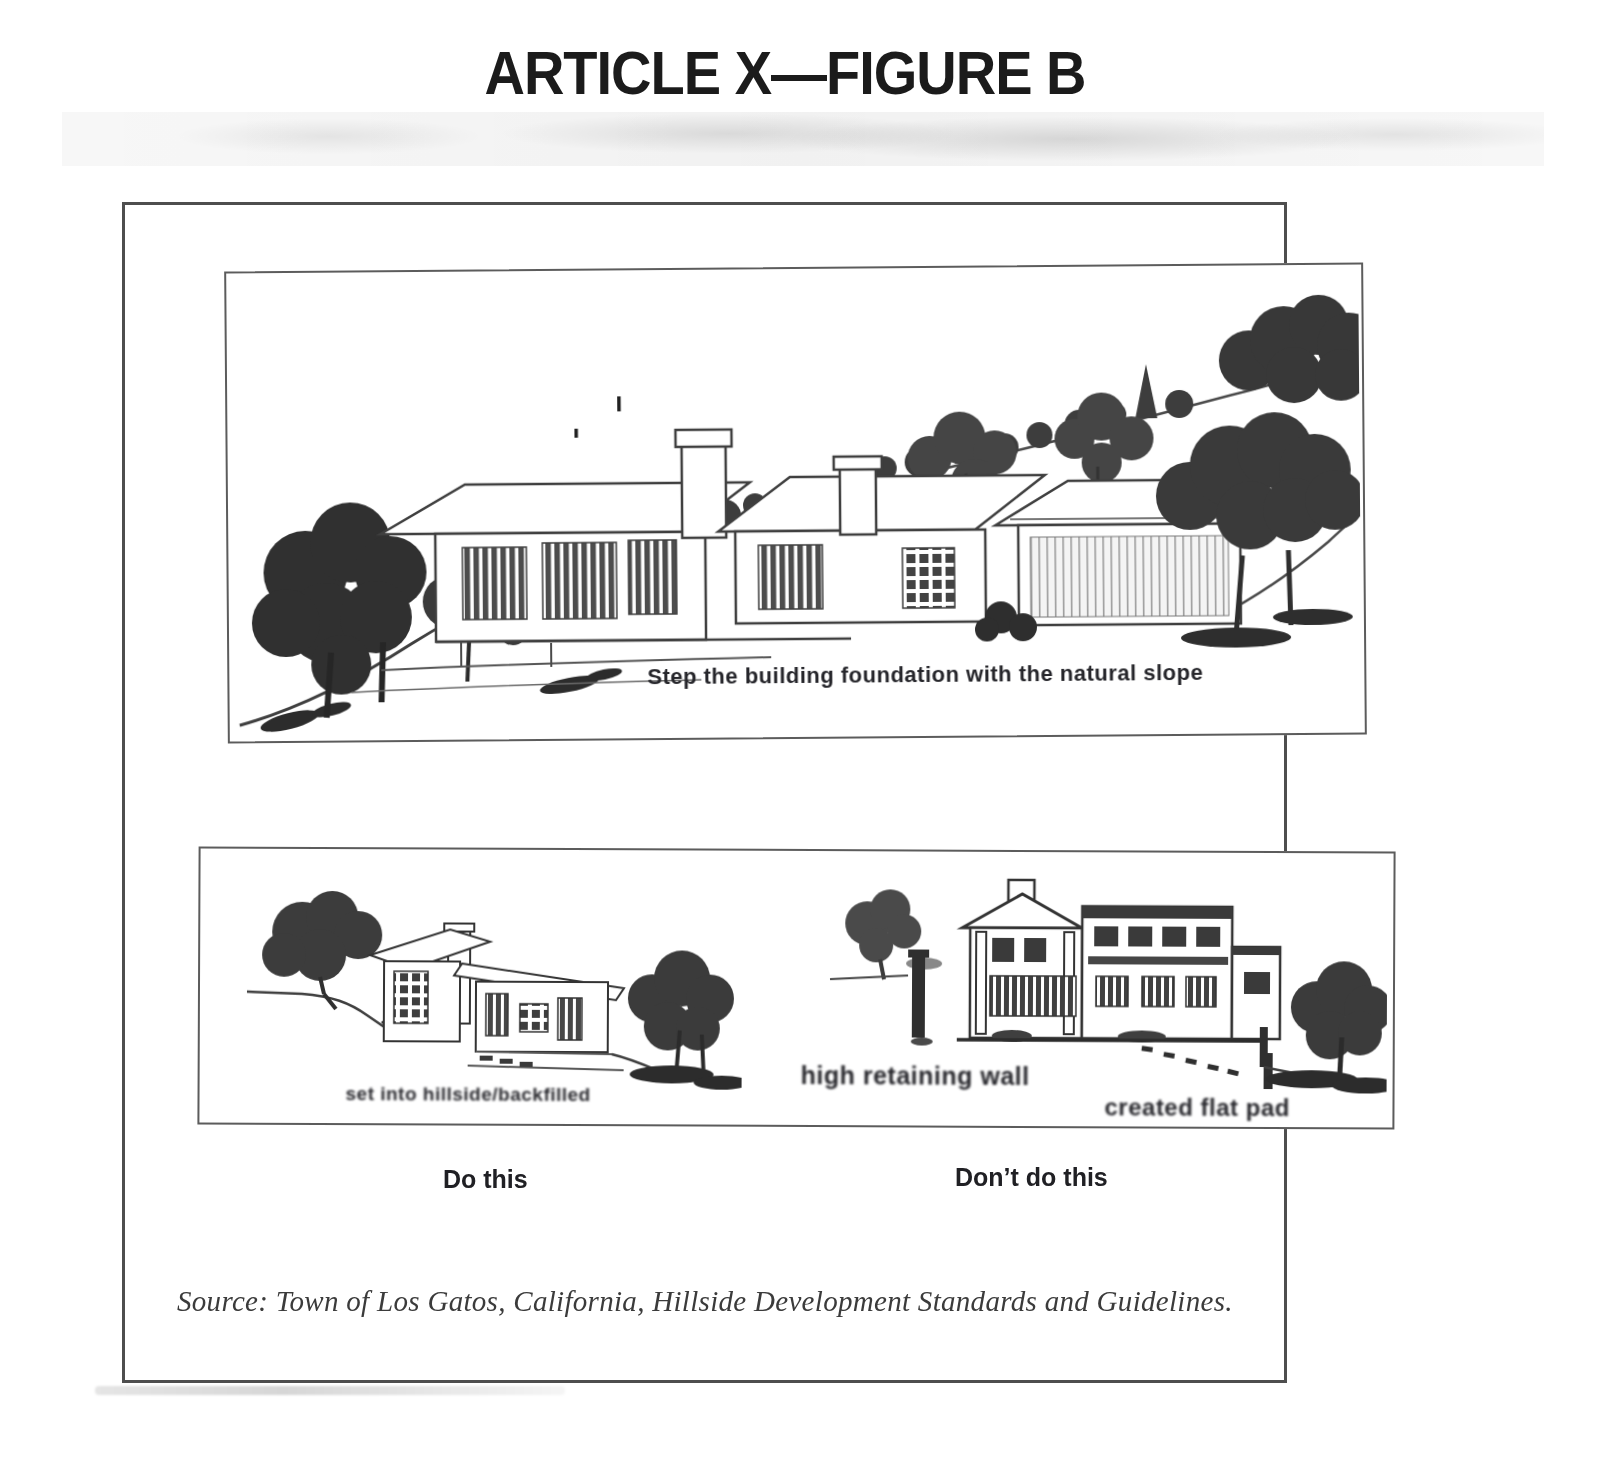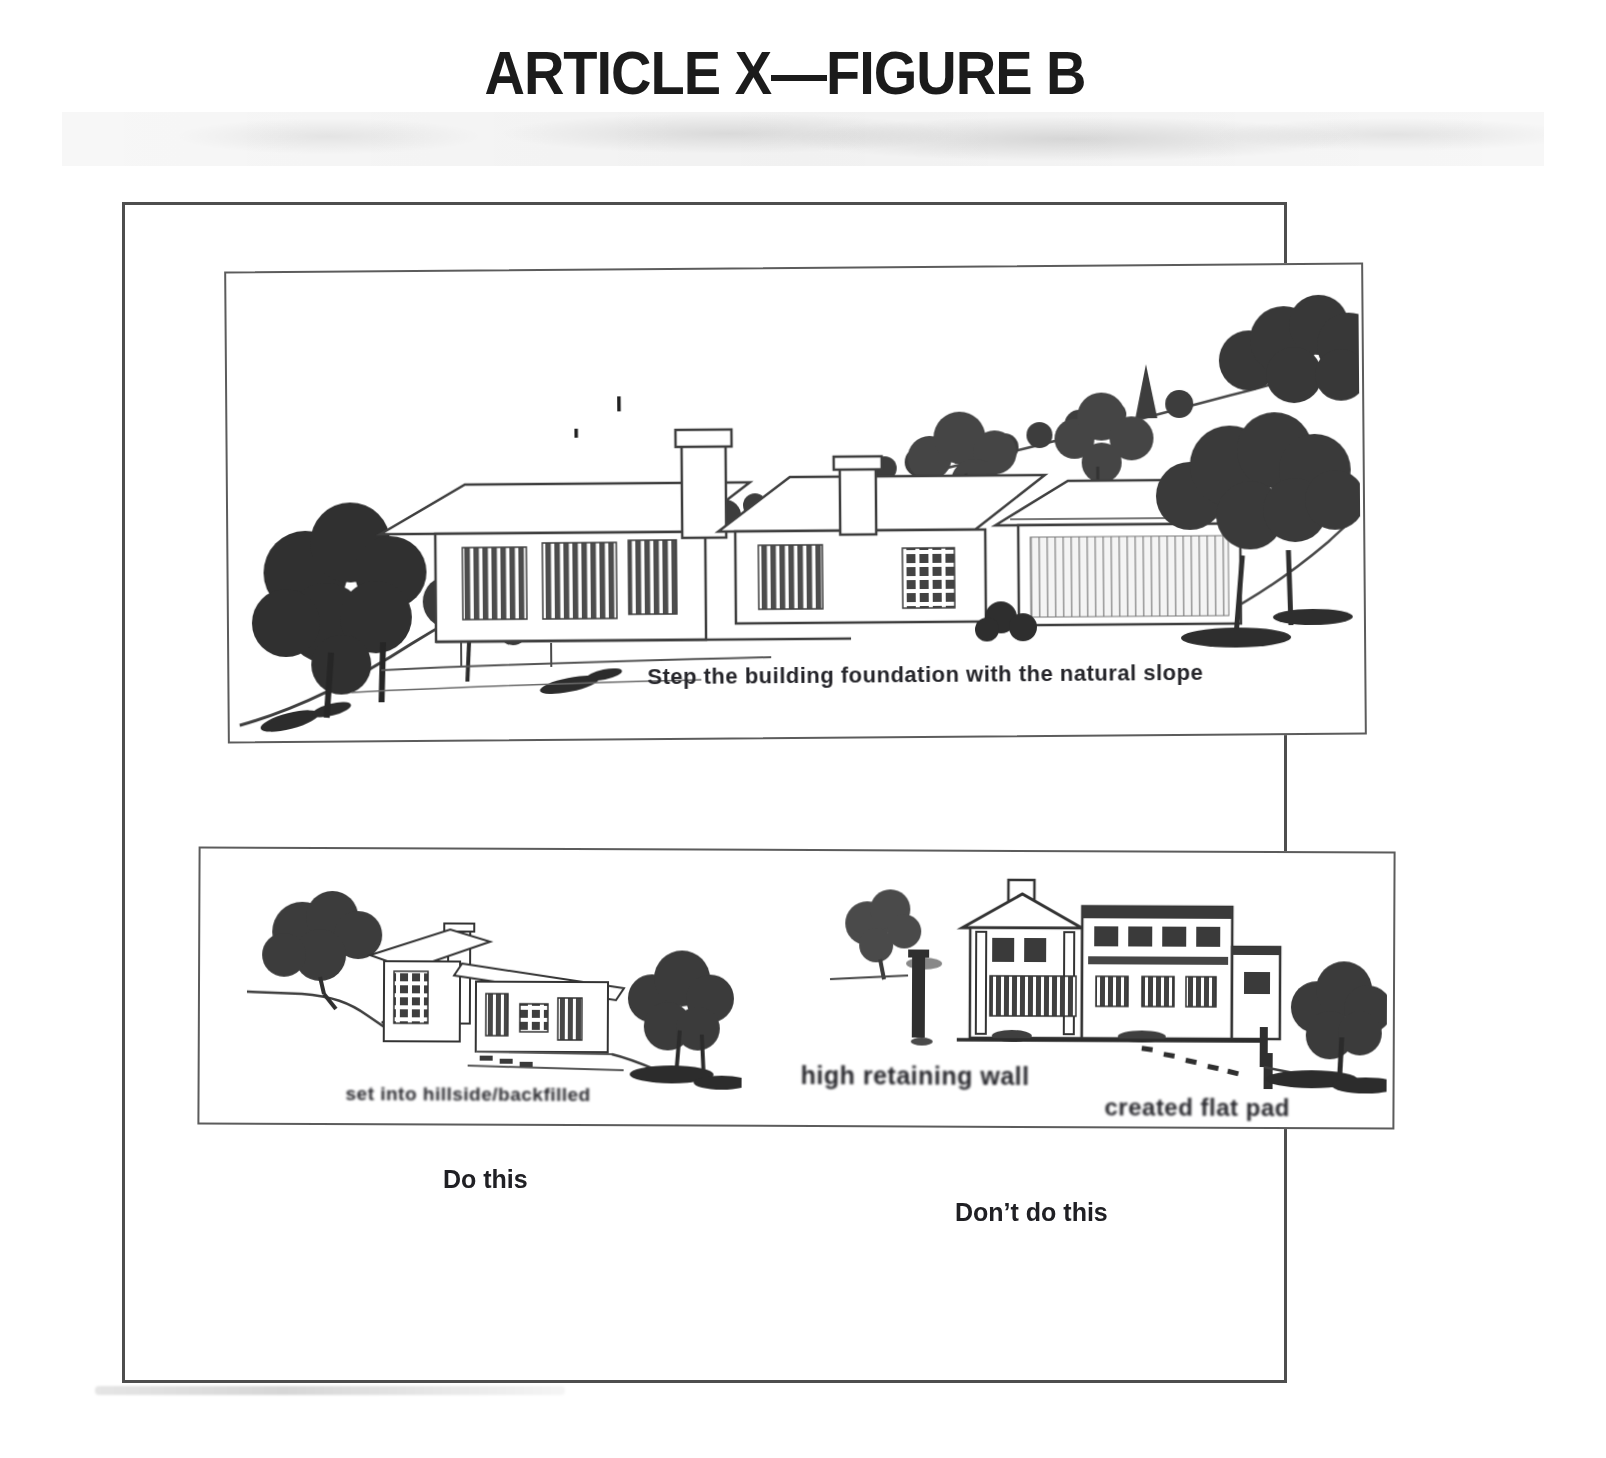--- a/index.html
+++ b/index.html
@@ -38,21 +38,21 @@
   }
   .cap-top { left:418px; top:394px; font-size:22px; }
   .cap-set { left:146px; top:234px; font-size:19px; filter:blur(1px); }
   .cap-wall { left:594px; top:210px; font-size:25px; filter:blur(0.9px);margin-left:7px; }
   .cap-pad { left:905px; top:241px; font-size:24px; filter:blur(0.9px); }
   .verdict-label {
     position:absolute; font-weight:700; font-size:25px; color:#202024;
     filter:blur(0.5px); white-space:nowrap;
   }
   .label-do { left:318px; top:960px; }
-  .label-dont { left:830px; top:958px;margin-top:35px; }
+  .label-dont { left:830px; top:958px; }
   .source-line {
     position:absolute; left:52px; top:1080px; width:1240px;
     font-family:"Liberation Serif", serif; font-style:italic;
     font-size:29px; color:#3b3b3b; filter:blur(0.45px); letter-spacing:0.3px;
     white-space:nowrap;
   }
   .bottom-smudge {
     position:absolute; left:95px; top:1386px; width:470px; height:9px;
     background:linear-gradient(90deg, rgba(0,0,0,0.10), rgba(0,0,0,0.16) 40%, rgba(0,0,0,0.04));
     border-radius:4px; filter:blur(1px);
@@ -329,15 +329,16 @@
     </svg>
 
     <div class="scan-caption cap-set">set into hillside/backfilled</div>
     <div class="scan-caption cap-wall">high retaining wall</div>
     <div class="scan-caption cap-pad">created flat pad</div>
   </div>
 
   <div class="verdict-label label-do">Do this</div>
   <div class="verdict-label label-dont">Don’t do this</div>
 
+  <div class="source-line">Source: Town of Los Gatos, California, Hillside Development Standards and Guidelines.</div>
 </div>
 
 <div class="bottom-smudge"></div>
 
 </body></html>

